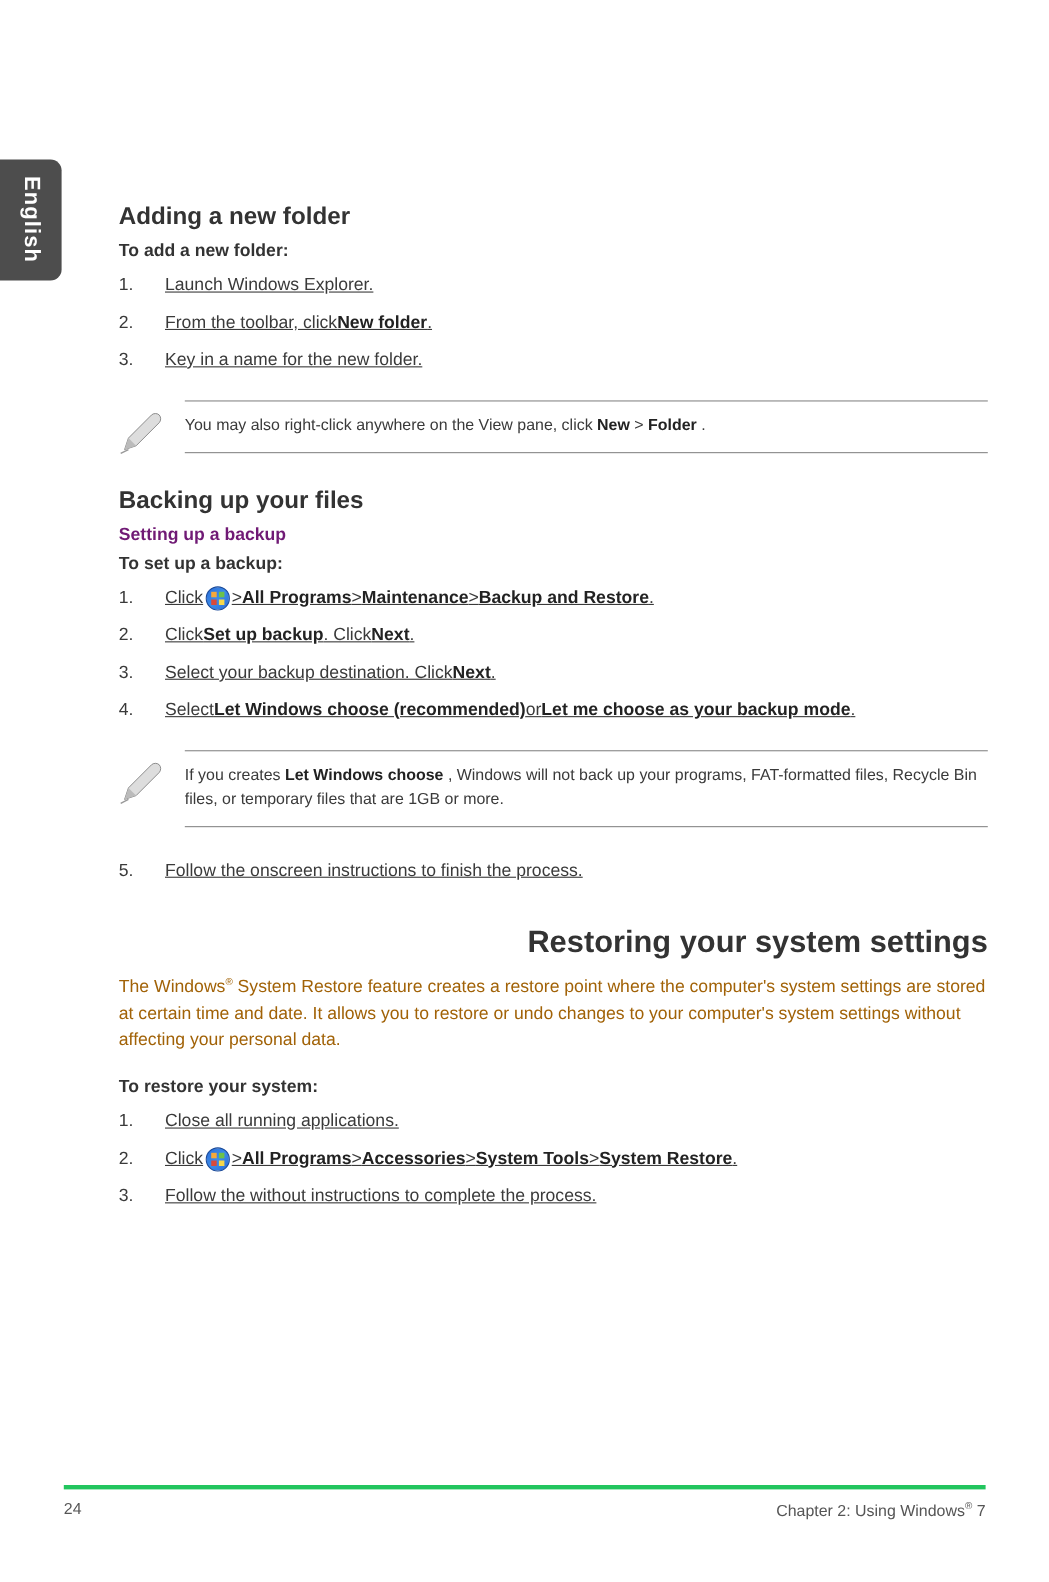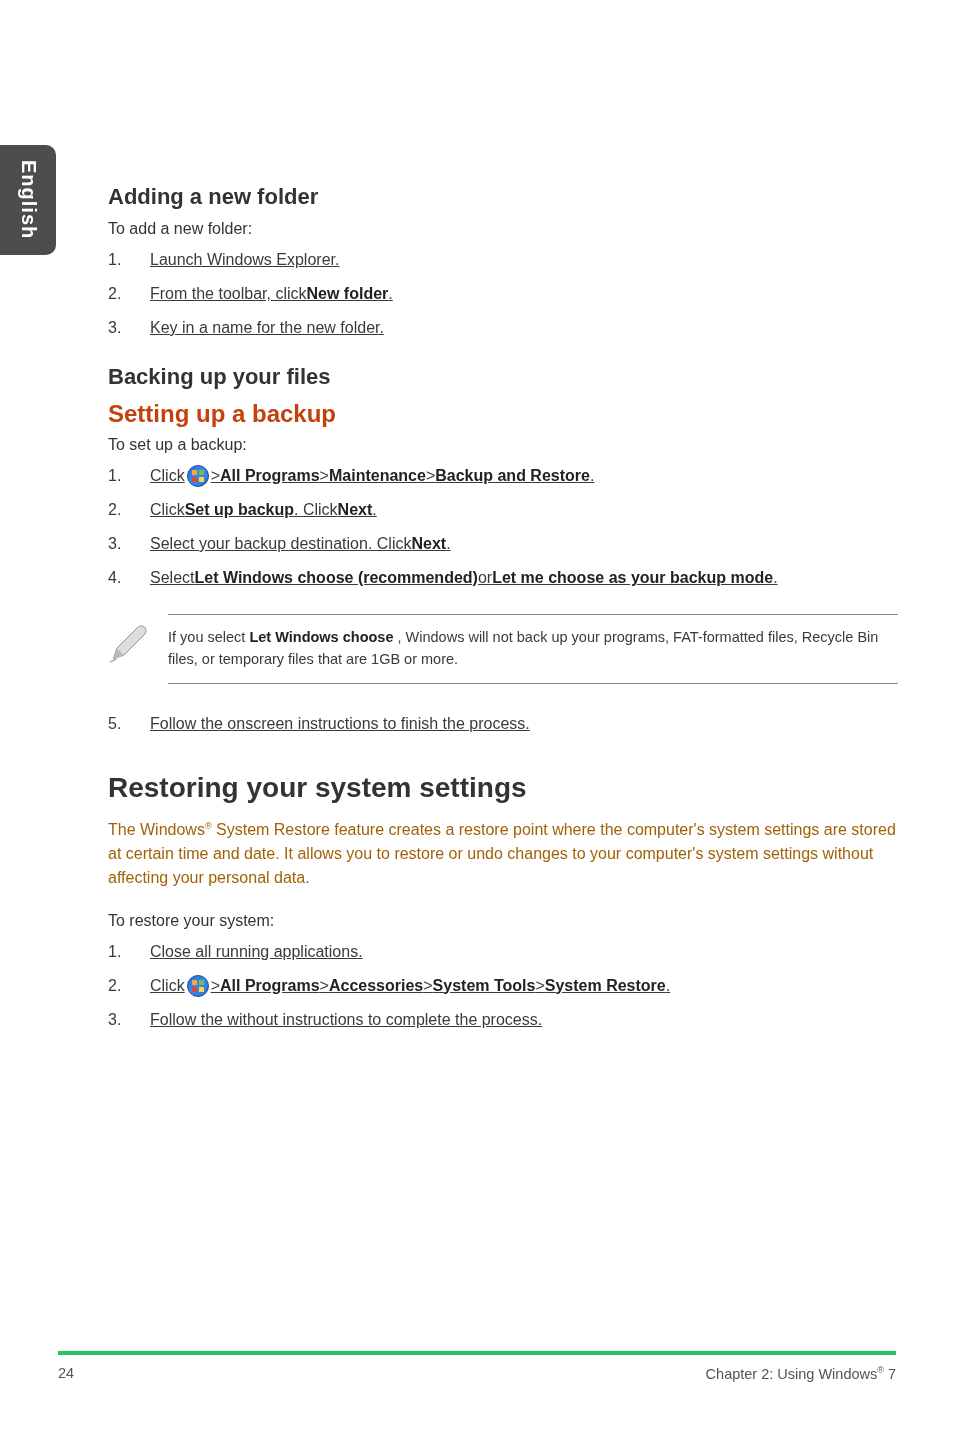--- a/index.html
+++ b/index.html
@@ -41,21 +41,21 @@
       margin-top: 44px;
     }
     .h3 {
       font-size: 22px;
       font-weight: 700;
       color: #333;
       margin-bottom: 10px;
     }
     .h4-bold {
       font-size: 16px;
-      font-weight: 400;
+      font-weight: 700;
       color: #333;
       margin-bottom: 10px;
     }
     .ol {
       list-style: none;
       margin-bottom: 24px;
     }
     .ol .li {
       display: flex;
       align-items: flex-start;
@@ -101,20 +101,21 @@
       font-size: 14.5px;
       line-height: 1.5;
       color: #3a3a3a;
     }
     .h2-section {
       font-size: 28px;
       font-weight: 700;
       color: #333;
       margin-top: 36px;
       margin-bottom: 14px;
+      text-align: right;
     }
     .para {
       font-size: 16px;
       line-height: 1.5;
       color: #a16207;
       margin-bottom: 22px;
     }
     .win-icon {
       display: inline-flex;
       width: 22px;
@@ -144,21 +145,21 @@
       left: 58px;
       right: 58px;
       border-top: 4px solid #22c55e;
       padding-top: 10px;
       display: flex;
       justify-content: space-between;
       font-size: 14.5px;
       color: #555;
     }
     .sup { font-size: 9px; vertical-align: super; }
-    .h3b { font-size: 24px; font-weight: 700; margin-bottom: 8px; color: #c2410c; }
+    .h3b { font-size: 16px; font-weight: 700; margin-bottom: 8px; color: #701a75; }
   </style>
 </head>
 <body>
 
 <div class="side-tab">
   <span class="side-tab-text">English</span>
 </div>
 
 <div class="content">
 
@@ -173,82 +174,98 @@
       <span class="num">2.</span>
       <span class="txt">
         <span>From the toolbar, click </span>
         <b>New folder</b>
         <span>.</span>
       </span>
     </div>
     <div class="li">
       <span class="num">3.</span>
       <span class="txt">Key in a name for the new folder.</span>
-    </div>
-  </div>
-
-
-  <div class="h3">Backing up your files</div>
-  <div class="h3b">Setting up a backup</div>
-  <div class="h4-bold">To set up a backup:</div>
-  <div class="ol">
-    <div class="li">
-      <span class="num">1.</span>
-      <span class="txt">
-        <span>Click </span>
-        <span class="win-icon"></span>
-        <span> &gt; </span>
-        <b>All Programs</b>
-        <span> &gt; </span>
-        <b>Maintenance</b>
-        <span> &gt; </span>
-        <b>Backup and Restore</b>
-        <span>.</span>
-      </span>
-    </div>
-    <div class="li">
-      <span class="num">2.</span>
-      <span class="txt">
-        <span>Click </span>
-        <b>Set up backup</b>
-        <span>. Click </span>
-        <b>Next</b>
-        <span>.</span>
-      </span>
-    </div>
-    <div class="li">
-      <span class="num">3.</span>
-      <span class="txt">
-        <span>Select your backup destination. Click </span>
-        <b>Next</b>
-        <span>.</span>
-      </span>
-    </div>
-    <div class="li">
-      <span class="num">4.</span>
-      <span class="txt">
-        <span>Select </span>
-        <b>Let Windows choose (recommended)</b>
-        <span> or </span>
-        <b>Let me choose as your backup mode</b>
-        <span>.</span>
-      </span>
     </div>
   </div>
 
   <div class="note-row">
     <div class="note-icon">
       <svg class="pencil-svg" viewBox="0 0 48 48">
         <path d="M6 42 L10 30 L34 6 C36 4 40 4 42 6 C44 8 44 12 42 14 L18 38 Z" fill="#ddd" stroke="#888" stroke-width="1"></path>
         <path d="M6 42 L10 30 L18 38 Z" fill="#bbb"></path>
         <path d="M2 46 Q6 44 10 42" fill="none" stroke="#999" stroke-width="1.5"></path>
       </svg>
     </div>
     <div class="note-box">
-      <span>If you select </span>
+      <span>You may also right-click anywhere on the View pane, click </span>
+      <b>New</b>
+      <span> &gt; </span>
+      <b>Folder</b>
+      <span>.</span>
+    </div>
+  </div>
+
+  <div class="h3">Backing up your files</div>
+  <div class="h3b">Setting up a backup</div>
+  <div class="h4-bold">To set up a backup:</div>
+  <div class="ol">
+    <div class="li">
+      <span class="num">1.</span>
+      <span class="txt">
+        <span>Click </span>
+        <span class="win-icon"></span>
+        <span> &gt; </span>
+        <b>All Programs</b>
+        <span> &gt; </span>
+        <b>Maintenance</b>
+        <span> &gt; </span>
+        <b>Backup and Restore</b>
+        <span>.</span>
+      </span>
+    </div>
+    <div class="li">
+      <span class="num">2.</span>
+      <span class="txt">
+        <span>Click </span>
+        <b>Set up backup</b>
+        <span>. Click </span>
+        <b>Next</b>
+        <span>.</span>
+      </span>
+    </div>
+    <div class="li">
+      <span class="num">3.</span>
+      <span class="txt">
+        <span>Select your backup destination. Click </span>
+        <b>Next</b>
+        <span>.</span>
+      </span>
+    </div>
+    <div class="li">
+      <span class="num">4.</span>
+      <span class="txt">
+        <span>Select </span>
+        <b>Let Windows choose (recommended)</b>
+        <span> or </span>
+        <b>Let me choose as your backup mode</b>
+        <span>.</span>
+      </span>
+    </div>
+  </div>
+
+  <div class="note-row">
+    <div class="note-icon">
+      <svg class="pencil-svg" viewBox="0 0 48 48">
+        <path d="M6 42 L10 30 L34 6 C36 4 40 4 42 6 C44 8 44 12 42 14 L18 38 Z" fill="#ddd" stroke="#888" stroke-width="1"></path>
+        <path d="M6 42 L10 30 L18 38 Z" fill="#bbb"></path>
+        <path d="M2 46 Q6 44 10 42" fill="none" stroke="#999" stroke-width="1.5"></path>
+      </svg>
+    </div>
+    <div class="note-box">
+      <span>If you creates </span>
       <b>Let Windows choose</b>
       <span>, Windows will not back up your programs, FAT-formatted files, Recycle Bin files, or temporary files that are 1GB or more.</span>
     </div>
   </div>
 
   <div class="ol">
     <div class="li">
       <span class="num">5.</span>
       <span class="txt">Follow the onscreen instructions to finish the process.</span>
     </div>

